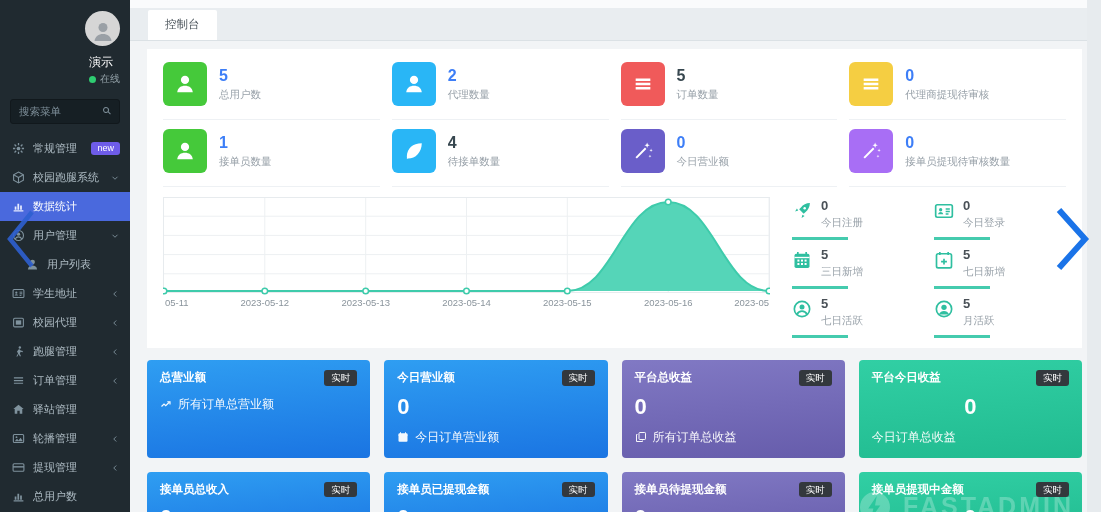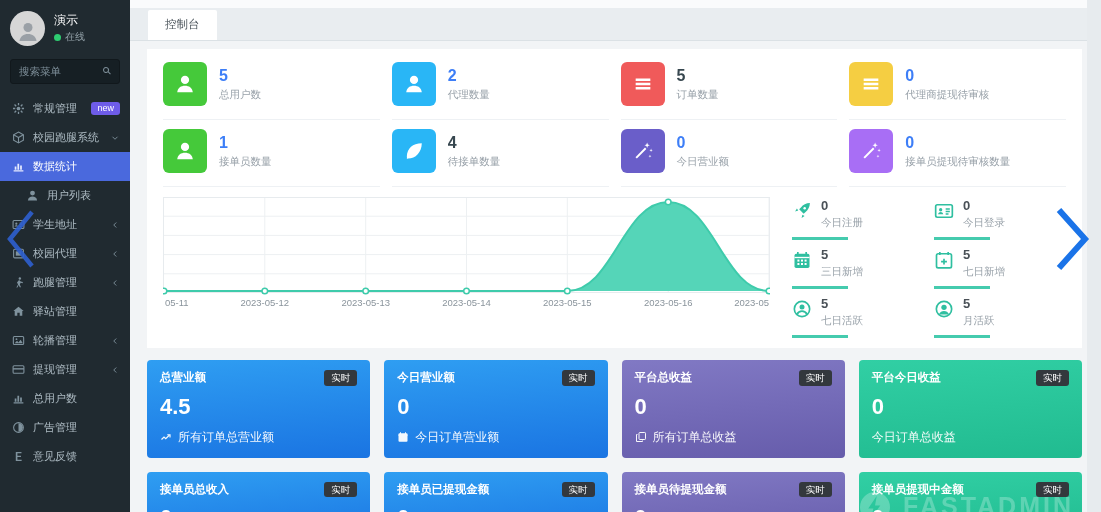--- a/index.html
+++ b/index.html
@@ -2,21 +2,21 @@
 <html style="--sidebar-active-bg: #4a69dd; --new-badge-bg: #6e5ce8; --realtime-badge-bg: #33383d; --link-blue: #3d7ef7; --arrow-blue: #1a73e8; --arrow-dark-blue: #2d5fd0; --chart-teal: #4cd3b4;"><head>
 <meta charset="utf-8">
 <style>
   html,body{margin:0;padding:0;background:#dfe3e6;}
   *{box-sizing:border-box;}
   .app{position:relative;width:1101px;height:512px;overflow:hidden;display:flex;
        font-family:"Liberation Sans","DejaVu Sans",sans-serif;background:#f2f4f6;}
 
   
   .sidebar{width:130px;height:100%;background:#202a30;flex:0 0 130px;color:#aebcc4;position:relative;z-index:2;}
-  .profile{display:flex;align-items:center;gap:9px;padding:11px 10px 9px;}
+  .profile{display:flex;align-items:flex-end;gap:9px;padding:11px 10px 9px;flex-direction:column;}
   .avatar{width:35px;height:35px;border-radius:50%;background:#d6d6d6;display:flex;align-items:center;justify-content:center;overflow:hidden;flex:0 0 35px;}
   .avatar svg{width:24px;height:24px;color:#9aa0a6;margin-top:6px;}
   .pname{font-size:12px;color:#fff;line-height:15px;}
   .pstatus{font-size:10px;color:#93a1a8;display:flex;align-items:center;gap:4px;margin-top:2px;}
   .dot{width:7px;height:7px;border-radius:50%;background:#2ecc71;display:inline-block;}
   .searchwrap{position:relative;margin:4px 10px 10px;}
   .search{width:100%;height:25px;background:#161f24;border:1px solid #11181c;border-radius:3px;
           color:#cfd8dc;font-size:10.5px;padding:0 24px 0 8px;outline:none;font-family:Liberation Mono, monospace;}
   .search::placeholder{color:#7d8e98;}
   .searchwrap svg{position:absolute;right:7px;top:6px;width:12px;height:12px;color:#7d8e98;}
@@ -52,21 +52,21 @@
   .mrow{display:flex;gap:9px;align-items:flex-start;}
   .msic{width:20px;height:20px;color:#2fbfa0;flex:0 0 20px;margin-top:2px;}
   .msv{font-size:13px;font-weight:bold;color:#4a5157;line-height:14px;}
   .msl{font-size:10.5px;color:#98a1a9;margin-top:3px;white-space:nowrap;}
   .msline{width:56px;height:3px;background:#45cbae;margin-top:7px;}
 
   .cards{display:grid;grid-template-columns:repeat(4,1fr);gap:14px;margin:12px 19px 0 17px;}
   .card{border-radius:4px;color:#fff;padding:10px 13px 12px;position:relative;overflow:hidden;}
   .theme-blue{background:linear-gradient(175deg,#2f9ef2,#1a74e2);}
   .theme-purple{background:linear-gradient(175deg,#8179c4,#665cab);}
-  .theme-green{background:linear-gradient(175deg,#31cfa4,#21bb90);}
+  .theme-green{background:linear-gradient(175deg,#31cfa4,#21bb90);text-align:center;}
   .chead{display:flex;justify-content:space-between;align-items:center;}
   .ctitle{font-size:11.5px;font-weight:bold;}
   .cbadge{background:var(--realtime-badge-bg,#33383d);font-size:9.5px;padding:3px 7px;border-radius:3px;line-height:1;}
   .cval{font-size:22px;font-weight:bold;margin-top:9px;line-height:24px;}
   .cfoot{display:flex;align-items:center;gap:6px;font-size:12px;margin-top:10px;opacity:.95;}
   .cfic{width:12px;height:12px;}
   .wm{position:absolute;right:8px;top:50%;transform:translateY(-50%);display:flex;align-items:center;gap:10px;
       color:rgba(255,255,255,.25);font-size:25px;font-weight:bold;letter-spacing:3px;pointer-events:none;}
   .wmic{width:36px;height:36px;}
 
@@ -118,20 +118,31 @@
           <svg viewBox="0 0 24 24" class="chev" fill="currentColor">
             <path d="M6 9l6 6 6-6" fill="none" stroke="currentColor" stroke-width="2.2"></path>
           </svg>
         </div>
         <div class="mi active">
           <svg viewBox="0 0 24 24" class="mic" fill="currentColor">
             <path d="M3 19h18v2.2H3Zm2-7h3.2v6H5Zm5-5h3.2v11H10Zm5 3h3.2v8H15Z"></path>
           </svg>
           <span class="ml">数据统计</span>
         </div>
+        <div class="mi">
+          <svg viewBox="0 0 24 24" class="mic" fill="currentColor">
+            <circle cx="12" cy="12" r="9.2" fill="none" stroke="currentColor" stroke-width="2"></circle>
+            <circle cx="12" cy="9.5" r="3"></circle>
+            <path d="M6 18.4c1.2-2.6 3.4-3.9 6-3.9s4.8 1.3 6 3.9" fill="none" stroke="currentColor" stroke-width="2"></path>
+          </svg>
+          <span class="ml">用户管理</span>
+          <svg viewBox="0 0 24 24" class="chev" fill="currentColor">
+            <path d="M6 9l6 6 6-6" fill="none" stroke="currentColor" stroke-width="2.2"></path>
+          </svg>
+        </div>
         <div class="mi sub">
           <svg viewBox="0 0 24 24" class="mic" fill="currentColor">
             <circle cx="12" cy="7.5" r="4.5"></circle>
             <path d="M3.5 21c.6-4.8 4.2-7 8.5-7s7.9 2.2 8.5 7Z"></path>
           </svg>
           <span class="ml">用户列表</span>
         </div>
         <div class="mi">
           <svg viewBox="0 0 24 24" class="mic" fill="currentColor">
             <rect x="2" y="4.5" width="20" height="15" rx="2" fill="none" stroke="currentColor" stroke-width="2"></rect>
@@ -153,20 +164,29 @@
           <svg viewBox="0 0 24 24" class="chev" fill="currentColor">
             <path d="M15 6l-6 6 6 6" fill="none" stroke="currentColor" stroke-width="2.2"></path>
           </svg>
         </div>
         <div class="mi">
           <svg viewBox="0 0 24 24" class="mic" fill="currentColor">
             <circle cx="14.5" cy="4.5" r="2.2"></circle>
             <path d="M8 21l3.2-5.5-2-3.4L13 7.5l3.1 2.8 4 .9-.5 2-3.6-.8-1.6 3.3 2.3 5h-2.4l-2-4.3-2.3 4.6Z"></path>
           </svg>
           <span class="ml">跑腿管理</span>
+          <svg viewBox="0 0 24 24" class="chev" fill="currentColor">
+            <path d="M15 6l-6 6 6 6" fill="none" stroke="currentColor" stroke-width="2.2"></path>
+          </svg>
+        </div>
+        <div class="mi">
+          <svg viewBox="0 0 24 24" class="mic" fill="currentColor">
+            <path d="M3.5 6h17v2.2h-17Zm0 5h17v2.2h-17Zm0 5h17v2.2h-17Z"></path>
+          </svg>
+          <span class="ml">订单管理</span>
           <svg viewBox="0 0 24 24" class="chev" fill="currentColor">
             <path d="M15 6l-6 6 6 6" fill="none" stroke="currentColor" stroke-width="2.2"></path>
           </svg>
         </div>
         <div class="mi">
           <svg viewBox="0 0 24 24" class="mic" fill="currentColor">
             <path d="M12 3l9.5 8H19v9h-4.8v-5.6h-4.4V20H5v-9H2.5Z"></path>
           </svg>
           <span class="ml">驿站管理</span>
         </div>
@@ -443,21 +463,20 @@
           </div>
       </div>
     </div>
 
     <div class="cards">
         <div class="card theme-blue">
       <div class="chead">
             <span class="ctitle">总营业额</span>
       <span class="cbadge">实时</span>
           </div>
-      <div class="cval">4.5</div>
           <div class="cfoot">
             <svg viewBox="0 0 24 24" class="cfic" fill="currentColor">
               <path d="M3 17l5-5 3.5 3.5L19 8" fill="none" stroke="currentColor" stroke-width="2.4"></path>
               <path d="M14.5 7.5H20V13" fill="none" stroke="currentColor" stroke-width="2.4"></path>
             </svg>
             <span>所有订单总营业额</span>
           </div>
         </div>
         <div class="card theme-blue">
       <div class="chead">

